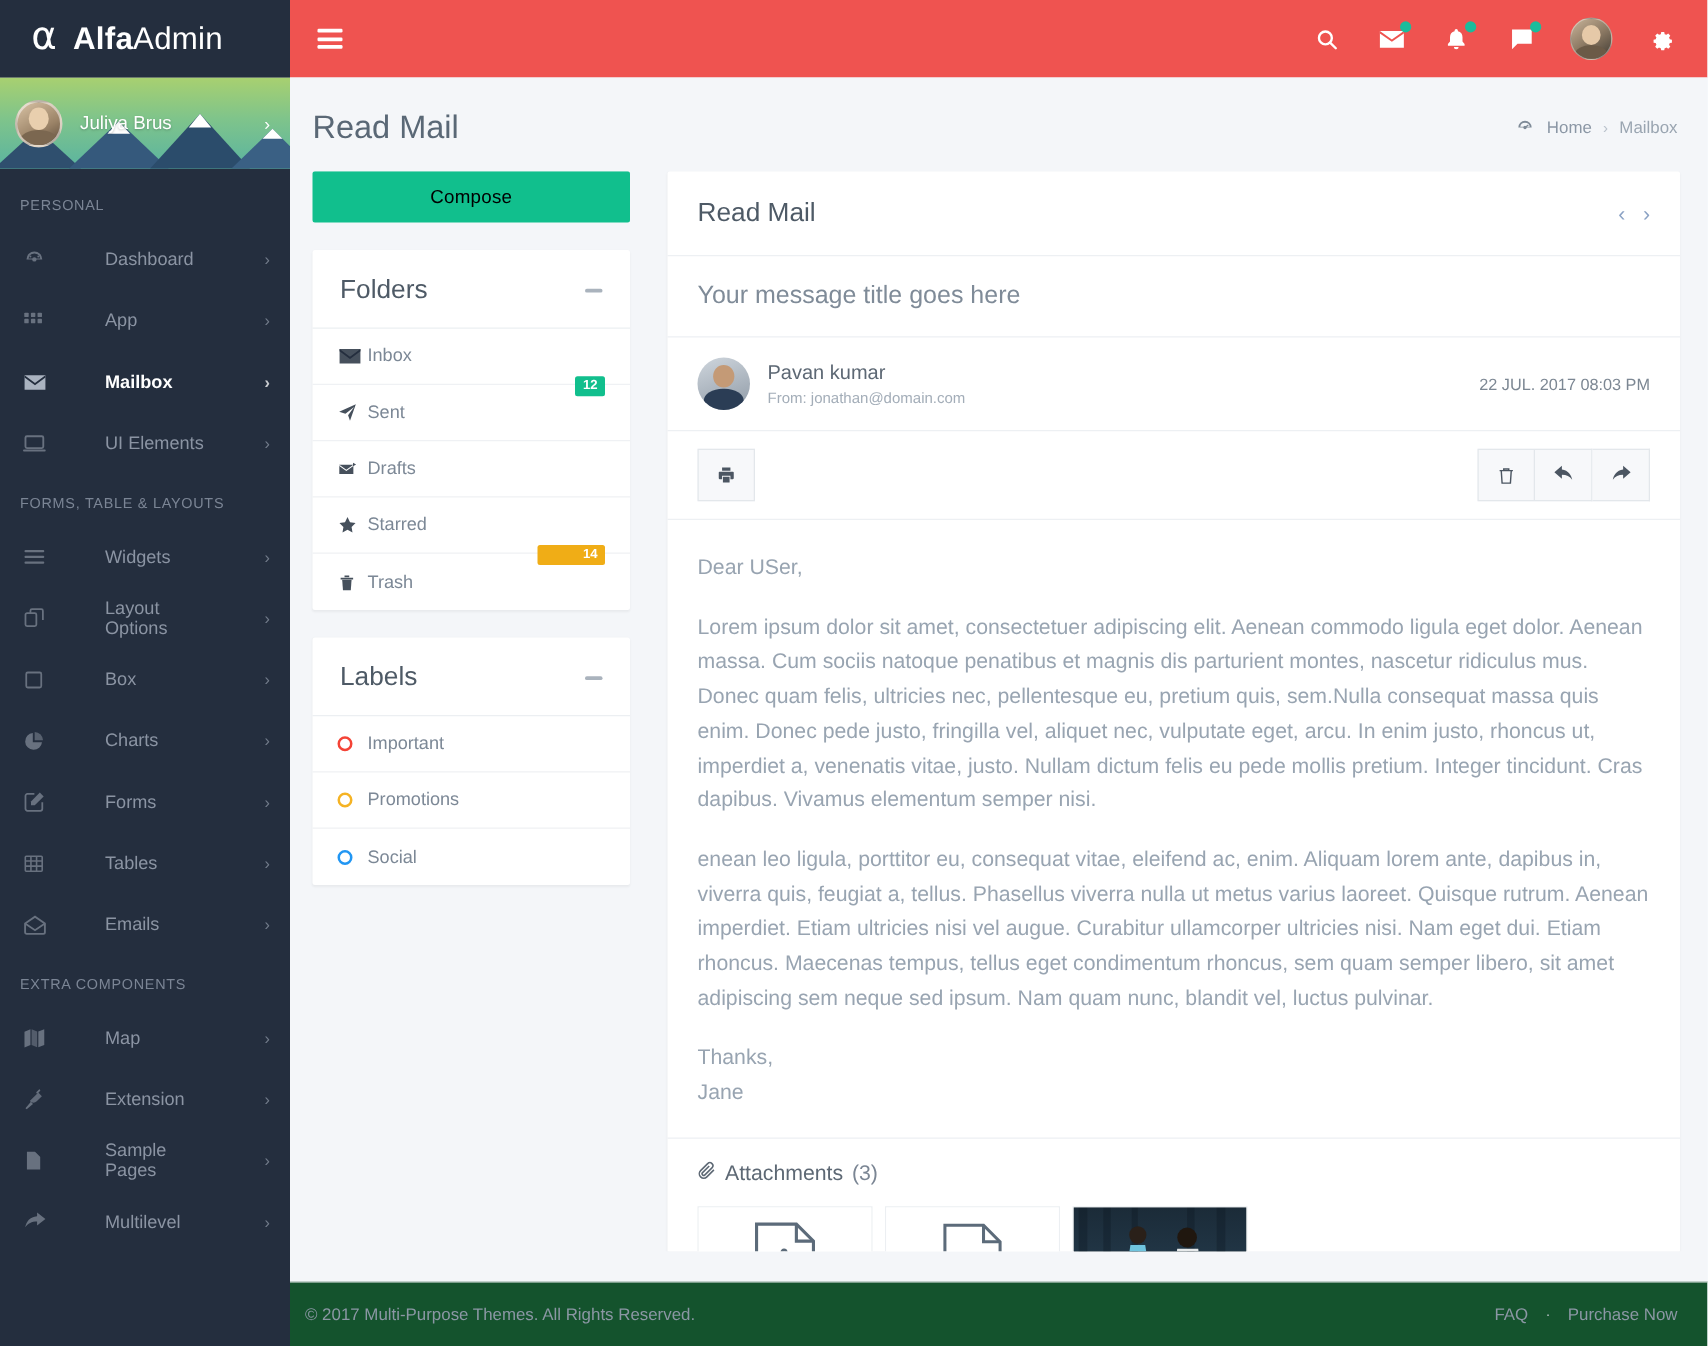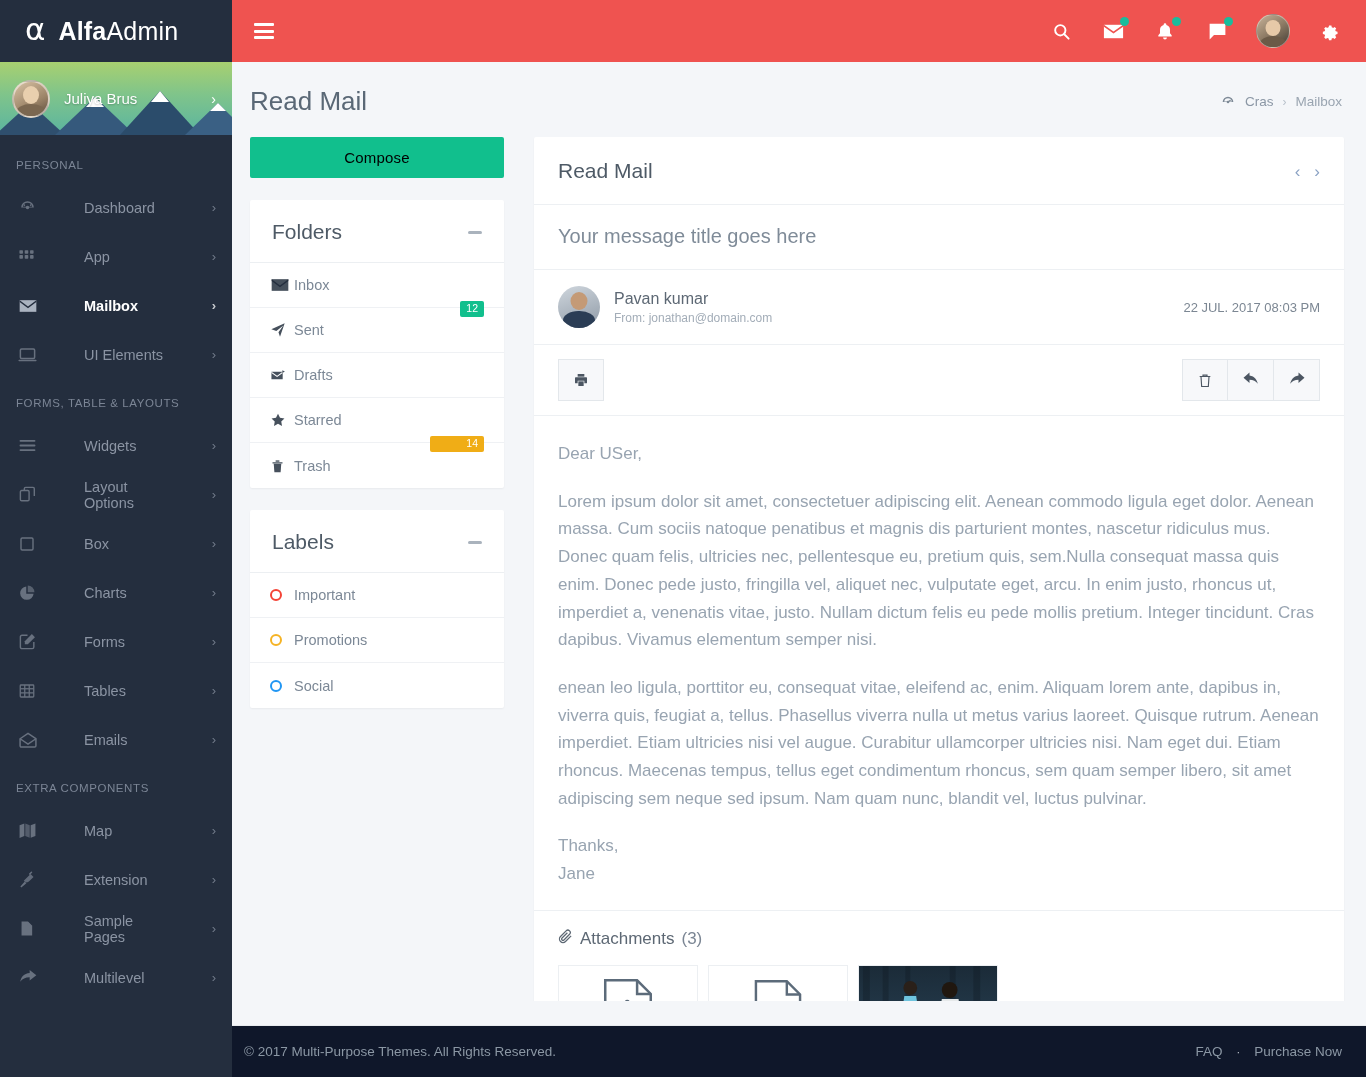--- a/index.html
+++ b/index.html
@@ -178,21 +178,21 @@
     border-bottom:1px solid #eff1f4; cursor:pointer;
     color:#7c8896; font-size:14.5px;
   }
   .f-item:last-child { border-bottom:0; }
   .f-item .fi-icon {
     width:24px; flex:0 0 24px; color:#46505c; display:flex; align-items:center;
   }
   .f-item .fi-label { flex:1; }
   .badge {
     font-size:10.5px; color:#fff; border-radius:2px;
-    padding: 2px 6px 3px; line-height:1; font-weight:400;margin-top:48px;
+    padding: 2px 6px 3px; line-height:1; font-weight:700;margin-top:48px;
   }
   .badge.green { background:#11bf8d; }
   .badge.orange { background:#f0ad16;padding-left:36px; }
   .dot-ring {
     width:12px; height:12px; border-radius:50%;
     border:2px solid currentColor;
   }
 
   
   .mailcard { background:#fff; border-radius:2px; box-shadow:0 1px 2px rgba(0,0,0,.05); }
@@ -267,21 +267,21 @@
     margin-bottom:5px; white-space:nowrap; overflow:hidden;
   }
   .dl-btn {
     position:absolute; right:8px; bottom:7px;
     width:30px; height:24px; border:1px solid #dfe3e8; background:#fff;
     display:flex; align-items:center; justify-content:center;
     color:#4a5560; cursor:pointer; border-radius:2px;
   }
 
   .footer {
-    flex:0 0 52px; height:52px; background:#0f172a;
+    flex:0 0 52px; height:52px; background:#14532d;
     border-top:1px solid #e8ebee;
     display:flex; align-items:center; padding: 0 24px 0 12px;
     font-size:13.5px; color:#8b97a4;
     margin: 24px 0 0 0;
   }
   .footer-links { margin-left:auto; display:flex; align-items:center; gap:14px; }
   .footer-links a { color:#8b97a4; text-decoration:none; cursor:pointer; }
   .footer-links .dot-sep { color:#c3cad1; font-size:11px; }
   .content-scroll { flex:1; display:flex; flex-direction:column; min-height:0; }
 </style>
@@ -525,21 +525,21 @@
       <div class="page-head">
         <div class="page-title">Read Mail</div>
         <div class="breadcrumb">
           <span class="bc-icon">
             <svg width="16" height="16" viewBox="0 0 24 24" fill="currentColor">
                 <path d="M12 4a8 8 0 00-8 8h16a8 8 0 00-8-8zm0 2.2a5.8 5.8 0 015.7 5H6.3a5.8 5.8 0 015.7-5z"></path>
                 <circle cx="12" cy="12" r="2"></circle>
                 <path d="M12 12l4-3" stroke="currentColor" stroke-width="1.6"></path>
               </svg>
           </span>
-          <span>Cras</span>
+          <span>Home</span>
           <span class="bc-sep">›</span>
           <span class="bc-current">Mailbox</span>
         </div>
       </div>
 
       <div class="main">
 
         <div class="col-left">
           <button class="compose-btn">Compose</button>
 

